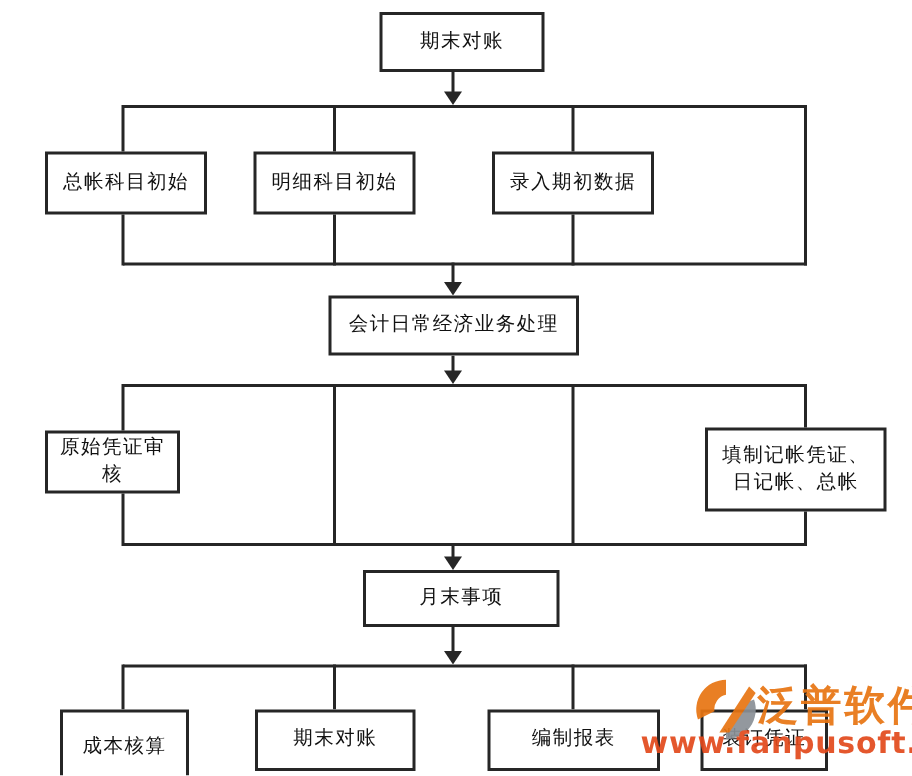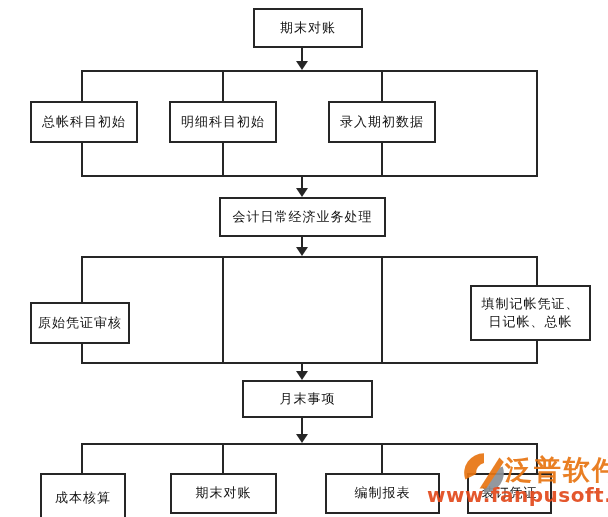--- a/index.html
+++ b/index.html
@@ -84,21 +84,21 @@
   <div class="v-line" style="left:536px;top:443px;height:30px;"></div>
 
   <div class="node" style="left:253px;top:8px;width:110px;height:40px;">期末对账</div>
 
   <div class="node" style="left:30px;top:101px;width:108px;height:42px;">总帐科目初始</div>
   <div class="node" style="left:169px;top:101px;width:108px;height:42px;">明细科目初始</div>
   <div class="node" style="left:328px;top:101px;width:108px;height:42px;">录入期初数据</div>
 
   <div class="node" style="left:219px;top:197px;width:167px;height:40px;">会计日常经济业务处理</div>
 
-  <div class="node" style="left:30px;top:302px;width:100px;height:42px;">原始凭证审核</div>
+  <div class="node" style="left:30px;top:287px;width:90px;height:42px;">原始凭证审核</div>
   <div class="node" style="left:470px;top:285px;width:121px;height:56px;">填制记帐凭证、日记帐、总帐</div>
 
   <div class="node" style="left:242px;top:380px;width:131px;height:38px;">月末事项</div>
 
   <div class="node" style="left:40px;top:473px;width:86px;height:51px;">成本核算</div>
   <div class="node" style="left:170px;top:473px;width:107px;height:41px;text-align:center;">期末对账</div>
   <div class="node" style="left:325px;top:473px;width:115px;height:41px;">编制报表</div>
   <div class="node" style="left:467px;top:473px;width:85px;height:41px;">装订凭证</div>
 
   <div class="watermark">

